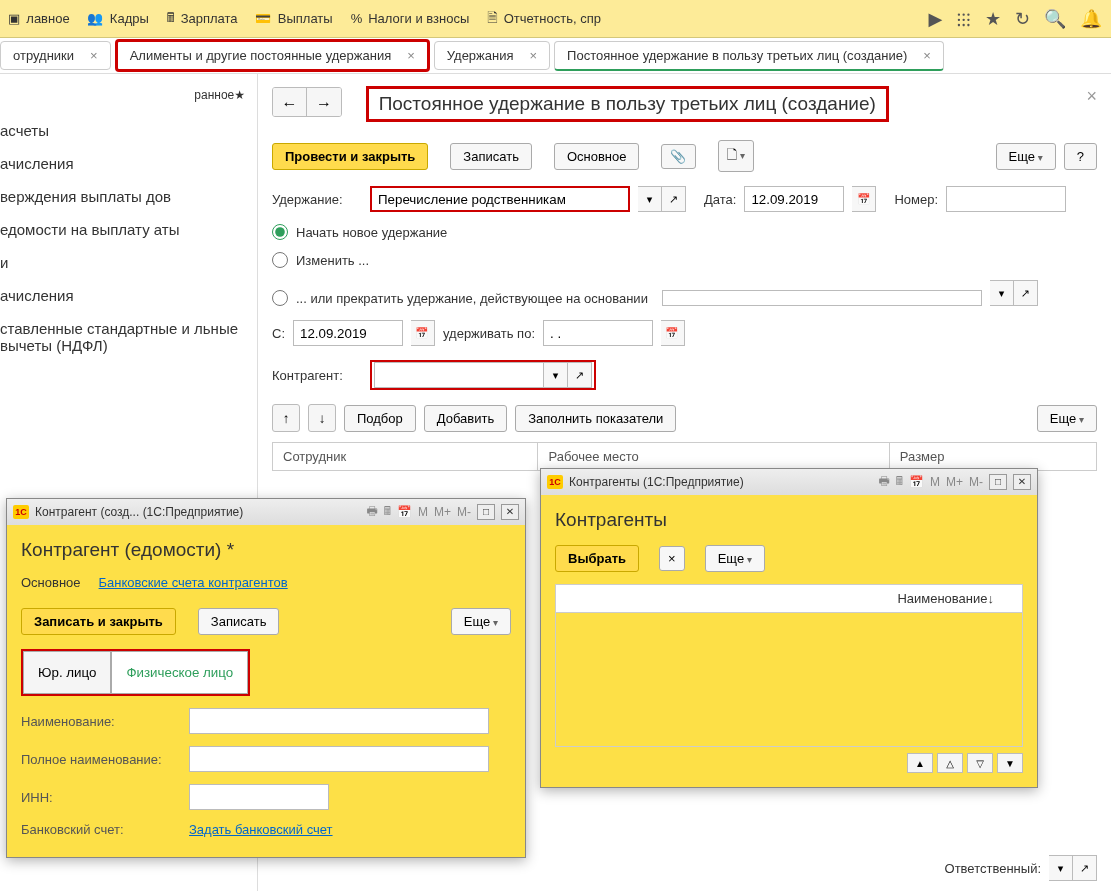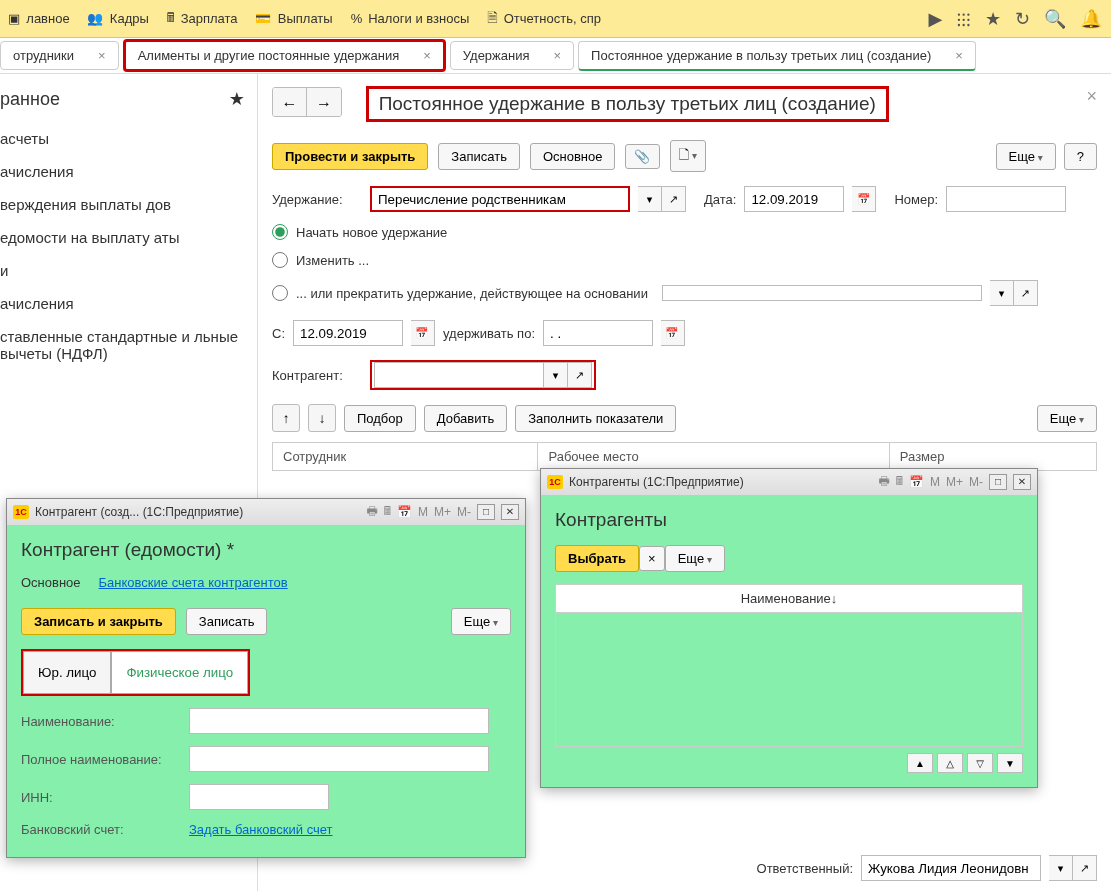--- a/index.html
+++ b/index.html
@@ -6,79 +6,79 @@
 body { background: #fff; font-size: 13px; color: #333; width: 1111px; height: 891px; overflow: hidden; position: relative; }
 
 
 .top-toolbar { background: #fdeb98; height: 38px; display: flex; align-items: center; padding: 0 8px; gap: 18px; border-bottom: 1px solid #d4c77a; }
 .tb-item { display: flex; align-items: center; gap: 6px; cursor: pointer; }
 .tb-right { margin-left: auto; display: flex; align-items: center; gap: 14px; }
 .tb-right span { cursor: pointer; font-size: 18px; color: #555; }
 
 
 .tab-bar { background: #fff; height: 36px; display: flex; align-items: center; padding: 0 0; gap: 4px; border-bottom: 1px solid #ddd; }
-.tab { padding: 6px 12px; border: 1px solid #ccc; border-radius: 4px; display: flex; align-items: center; gap: 24px; background: #fff; cursor: pointer; }
+.tab { padding: 6px 12px; border: 1px solid #ccc; border-radius: 4px; display: flex; align-items: center; gap: 16px; background: #fff; cursor: pointer; }
 .tab.active { border-bottom: 2px solid #2e9e5b; }
 .tab-close { color: #888; cursor: pointer; }
 .tab.hl { border: 3px solid #c00; }
 
 
 .main-layout { display: flex; height: calc(100% - 74px); }
 .sidebar { width: 258px; background: #fff; border-right: 1px solid #ddd; padding: 10px 0; }
-.sidebar-header { display:flex; align-items:center; justify-content:space-between; padding: 4px 12px 12px 0; font-size: 18px; }
+.sidebar-header { display:flex; align-items:center; justify-content:flex-end; padding: 4px 12px 12px 0; font-size: 12px; }
 .sidebar-item { padding: 8px 12px 8px 0; cursor: pointer; font-size: 15px; }
 .content { flex: 1; padding: 12px 14px; position: relative; }
 
 
 .nav-arrows { display: inline-flex; border: 1px solid #bbb; border-radius: 3px; overflow: hidden; }
 .nav-arrows button { width: 34px; height: 28px; border: none; background: #f6f6f6; cursor: pointer; font-size: 16px; }
 .nav-arrows button:first-child { border-right: 1px solid #bbb; }
 .page-title { display: inline-block; vertical-align: middle; margin-left: 20px; font-size: 19px; padding: 4px 10px; border: 3px solid #c00; }
 .close-x { float: right; color: #999; font-size: 18px; cursor: pointer; }
 
 
-.action-bar { margin-top: 18px; display: flex; align-items: center; gap: 10px; }
+.action-bar { margin-top: 18px; display: flex; align-items: center; gap: 22px; }
 .btn { border: 1px solid #aaa; background: #f7f7f7; padding: 5px 12px; border-radius: 3px; cursor: pointer; font-size: 13px; }
 .btn.yellow { background: #ffdb4d; border-color: #c9a800; font-weight: bold; }
 .btn.icon-only { padding: 4px 8px; }
 .btn.more::after { content: " ▾"; color: #666; font-size: 10px; }
 .btn-group-right { margin-left: auto; display: flex; gap: 8px; }
 
 
 .form-row { display: flex; align-items: center; gap: 8px; margin-top: 14px; }
 .form-label { min-width: 90px; }
 .input-field { border: 1px solid #bbb; padding: 4px 6px; height: 26px; background: #fff; }
 .input-field.hl { border: 2px solid #c00; }
 .input-suffix { display: inline-flex; }
 .input-suffix button { width: 24px; height: 26px; border: 1px solid #bbb; background: #f7f7f7; cursor: pointer; font-size: 11px; border-left: none; }
-.radio-row { display: flex; align-items: center; gap: 8px; margin-top: 12px; }
+.radio-row { display: flex; align-items: flex-end; gap: 8px; margin-top: 12px; }
 .radio-row input { width: 16px; height: 16px; }
 .radio-row.selected input { accent-color: #2e9e5b; }
 
 
 .table-toolbar { display: flex; align-items: center; gap: 8px; margin-top: 14px; }
 .arrow-btn { width: 28px; height: 28px; border: 1px solid #bbb; background: #f6f6f6; border-radius: 3px; cursor: pointer; }
 .data-table { width: 100%; margin-top: 10px; border: 1px solid #ccc; border-collapse: collapse; }
 .data-table th { text-align: left; padding: 6px 10px; border: 1px solid #ccc; background: #fff; font-weight: normal; color: #555; }
 
 
-.dialog { position: absolute; background: #86efac; border: 1px solid #888; box-shadow: 0 3px 12px rgba(0,0,0,0.3); }
+.dialog { position: absolute; background: #fde047; border: 1px solid #888; box-shadow: 0 3px 12px rgba(0,0,0,0.3); }
 .dialog-titlebar { background: linear-gradient(#eee,#ddd); height: 26px; display: flex; align-items: center; padding: 0 6px; gap: 6px; font-size: 12px; }
 .dialog-titlebar .spacer { flex: 1; }
 .dialog-titlebar .win-btn { width: 18px; height: 16px; border: 1px solid #999; background: #eee; font-size: 10px; text-align: center; line-height: 14px; cursor: pointer; }
 .dialog-titlebar .ico { color:#888; font-size:12px; }
 .dialog-body { padding: 14px; }
 .dialog-h1 { font-size: 19px; margin-bottom: 14px; }
 .link { color: #0066cc; text-decoration: underline; cursor: pointer; }
 .seg-btns { display: flex; margin-top: 14px; border: 2px solid #c00; padding: 0; width: fit-content; }
 .seg-btns button { border: 1px solid #aaa; padding: 13px 14px; cursor: pointer; }
 .seg-btns button.active { background: #fff; color: #2e9e5b; }
 .field-row { display: flex; align-items: center; gap: 8px; margin-top: 12px; }
 .field-row label { width: 160px; color: #555; }
-.list-header { border: 1px solid #ccc; padding: 6px 28px; display: flex; justify-content: center; background:#fff; }
+.list-header { border: 1px solid #ccc; padding: 6px 28px; display: flex; justify-content: flex-end; background:#fff; }
 .scroll-ctrl { display:flex; justify-content:flex-end; gap:4px; margin-top:auto; }
 .scroll-ctrl button { width:26px; height:20px; border:1px solid #bbb; background:#f5f5f5; font-size:10px; cursor:pointer; }
 
 .footer-row { position: absolute; bottom: 10px; right: 14px; display: flex; align-items: center; gap: 8px; }
 
 .hl-box { border: 2px solid #c00; padding: 0 2px; display: inline-flex; }
 .logo-1c { display:inline-block; width:16px; height:14px; background:#ffcc00; border-radius:2px; font-size:9px; text-align:center; line-height:14px; color:#c00; font-weight:bold; }
 </style>
 </head>
 <body>
@@ -249,21 +249,20 @@
           <tr>
         <th>Сотрудник</th>
         <th>Рабочее место</th>
         <th>Размер</th>
       </tr>
     </tbody>
       </table>
 
     <div class="footer-row">
       <span>Ответственный:</span>
-      <input class="input-field" style="width: 180px;" value="Жукова Лидия Леонидовн">
       <span class="input-suffix">
           <button>▾</button>
           <button>↗</button>
         </span>
     </div>
   </div>
 </div>
 
 <div class="dialog" style="left:6px; top:498px; width:520px; height:360px;">
   <div class="dialog-titlebar">
@@ -324,21 +323,21 @@
     <span class="ico">🖩</span>
     <span class="ico">📅</span>
     <span class="ico">M</span>
     <span class="ico">M+</span>
     <span class="ico">M-</span>
     <span class="win-btn">□</span>
     <span class="win-btn">✕</span>
   </div>
   <div class="dialog-body" style="display:flex;flex-direction:column;height:calc(100% - 26px)">
     <div class="dialog-h1">Контрагенты</div>
-    <div style="display:flex;gap:0;align-items:center">
+    <div style="display:flex;gap:20px;align-items:center">
       <button class="btn yellow">Выбрать</button>
       <button class="btn icon-only">×</button>
       <button class="btn more">Еще</button>
     </div>
     <div class="list-header" style="margin-top:12px">
       <span>Наименование</span>
       <span>↓</span>
     </div>
     <div style="flex:1;border:1px solid #ccc;border-top:none"></div>
     <div class="scroll-ctrl" style="margin-top:6px">

